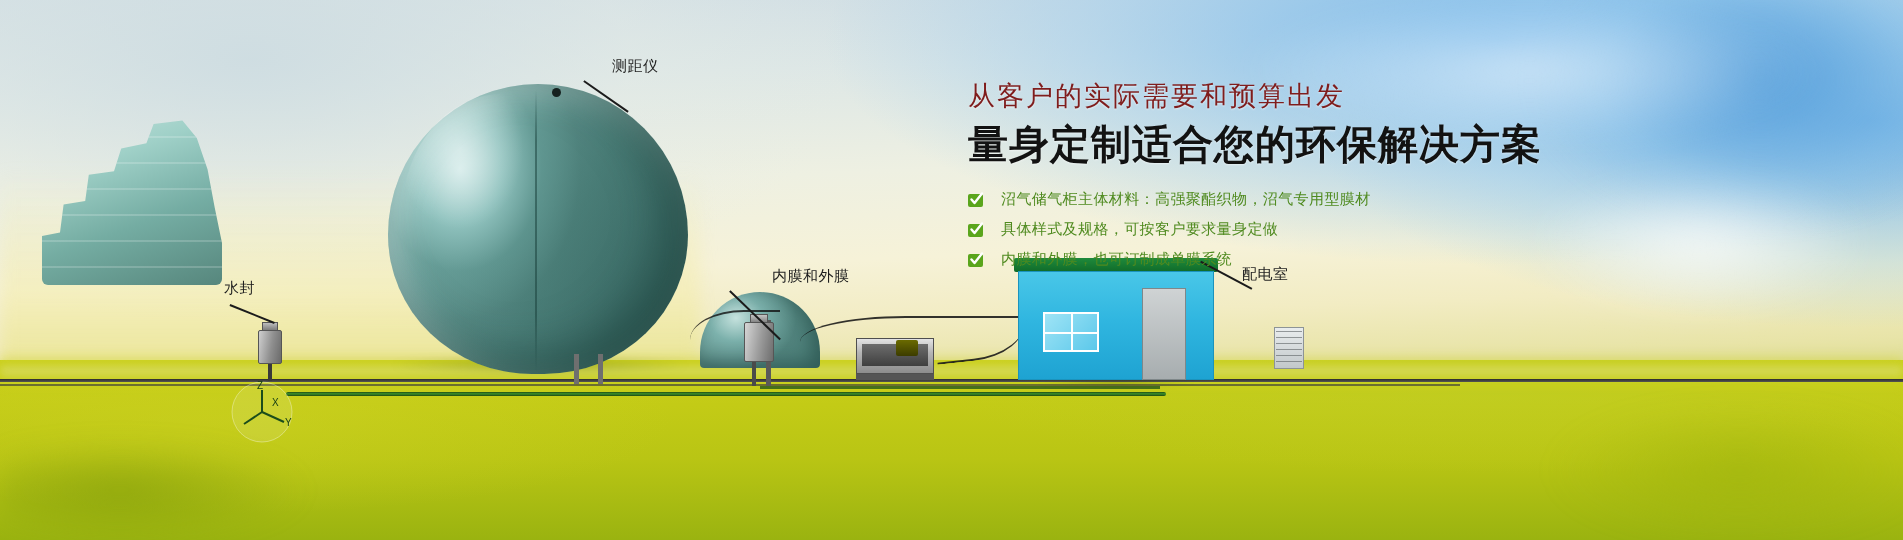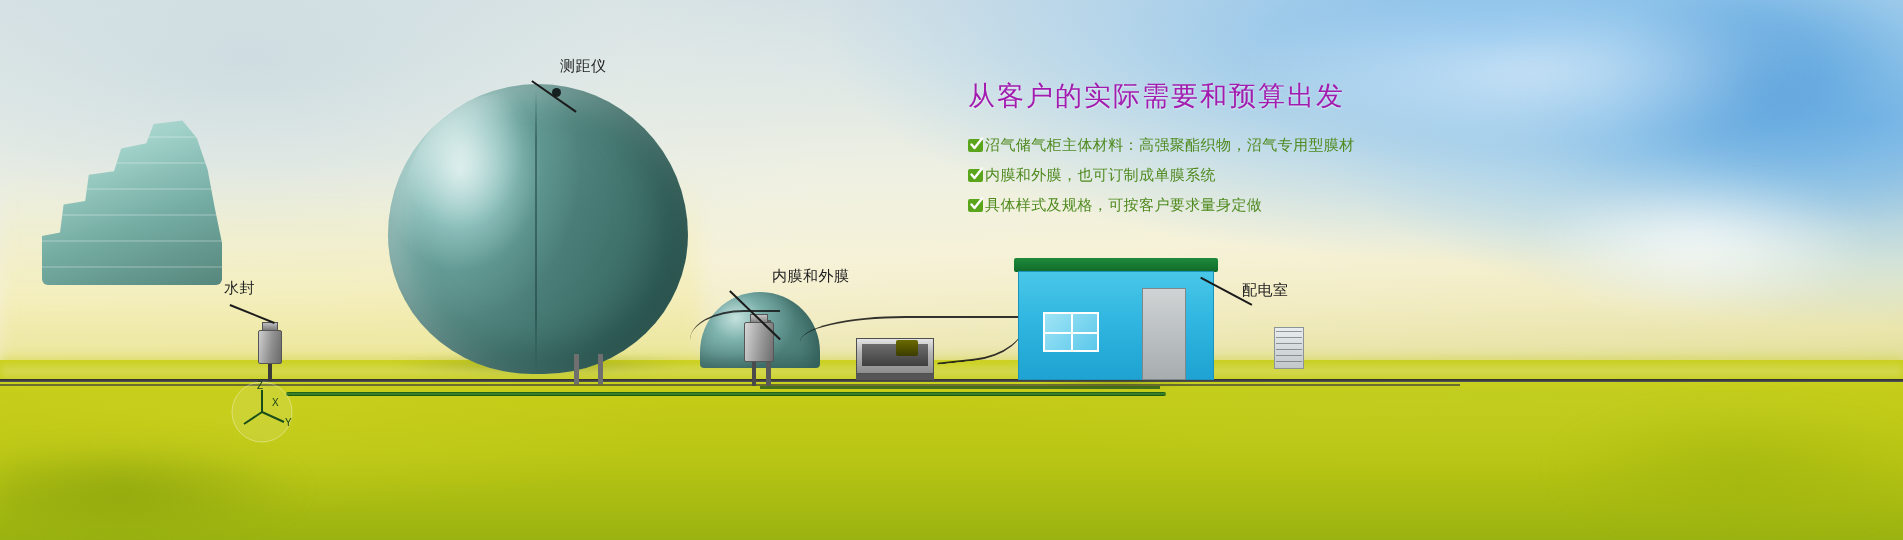--- a/index.html
+++ b/index.html
@@ -253,50 +253,50 @@
     border-top:2px solid #111; border-radius:60% 0 0 0; opacity:.8;
   }
 
   
   .callout { position:absolute; white-space:nowrap; }
   .callout-text {
     font-size:15px; color:#1e1e1e; letter-spacing:.5px; line-height:1;
   }
   .callout-line { position:absolute; background:#1b1b1b; height:1.5px; }
 
-  #co-rangefinder { left:560px; top:58px; }
+  #co-rangefinder { left:612px; top:58px; }
   #co-rangefinder .callout-line { width:54px; left:-28px; top:22px; transform:rotate(35deg); transform-origin:left center; }
 
   #co-waterseal { left:224px; top:280px; }
   #co-waterseal .callout-line { width:48px; left:6px; top:24px; transform:rotate(22deg); transform-origin:left center; }
 
   #co-sensor { left:772px; top:268px; }
   #co-sensor .callout-line { width:70px; left:-42px; top:22px; transform:rotate(44deg); transform-origin:left center; }
 
-  #co-powerroom { left:1242px; top:282px; }
+  #co-powerroom { left:1242px; top:266px; }
   #co-powerroom .callout-line { width:58px; left:-48px; top:22px; transform:rotate(28deg); transform-origin:right center; }
 
   
   .gizmo { position:absolute; left:228px; top:378px; width:70px; height:66px; }
   .gizmo svg { display:block; }
 
   
   .copy { position:absolute; left:968px; top:80px; width:700px; }
   .copy-sub {
-    font-size:27px; color:#a21caf; letter-spacing:2px; line-height:1.25;
+    font-size:27px; color:#7f1d1d; letter-spacing:2px; line-height:1.25;
     font-weight:400; text-shadow:0 1px 2px rgba(255,255,255,0.6);
   }
   .copy-title {
     margin-top:6px;
     font-size:40px; font-weight:bold; color:#121212; letter-spacing:1px;
     line-height:1.2; text-shadow:0 1px 2px rgba(255,255,255,0.5);
   }
   .bullets { margin-top:22px; }
   .bullet {
-    display:flex; align-items:flex-start; gap:0; margin-bottom:12px;
+    display:flex; align-items:flex-end; gap:16px; margin-bottom:12px;
   }
   .check {
     width:17px; height:17px; flex:0 0 17px; position:relative; display:block;
   }
   .check svg { display:block; }
   .bullet-text {
     font-size:15px; color:#4f8a1f; letter-spacing:.4px; line-height:1.2;
   }
 
   
@@ -397,50 +397,51 @@
       <line x1="34" y1="34" x2="56" y2="44" stroke="#1b4d1b" stroke-width="2"></line>
       <line x1="34" y1="34" x2="16" y2="46" stroke="#1b4d1b" stroke-width="2"></line>
       <text x="29" y="11" font-size="10" fill="#143d14" font-family="Liberation Sans, sans-serif">Z</text>
       <text x="57" y="48" font-size="10" fill="#143d14" font-family="Liberation Sans, sans-serif">Y</text>
       <text x="44" y="28" font-size="10" fill="#143d14" font-family="Liberation Sans, sans-serif">X</text>
     </svg>
   </div>
 
   <div class="copy">
     <div class="copy-sub">从客户的实际需要和预算出发</div>
+    <div class="copy-title">量身定制适合您的环保解决方案</div>
 
     <div class="bullets">
 
       <div class="bullet">
         <span class="check">
           <svg width="17" height="17" viewBox="0 0 17 17">
             <path d="M2 3 h11 a2 2 0 0 1 2 2 v9 a2 2 0 0 1 -2 2 h-11 a2 2 0 0 1 -2 -2 v-9 a2 2 0 0 1 2 -2 z" fill="#5aa51c"></path>
             <path d="M3.5 8.5 L6.5 12 L14 2.5" fill="none" stroke="#ffffff" stroke-width="2.4" stroke-linecap="round" stroke-linejoin="round"></path>
           </svg>
         </span>
         <span class="bullet-text">沼气储气柜主体材料：高强聚酯织物，沼气专用型膜材</span>
       </div>
 
       <div class="bullet">
         <span class="check">
           <svg width="17" height="17" viewBox="0 0 17 17">
             <path d="M2 3 h11 a2 2 0 0 1 2 2 v9 a2 2 0 0 1 -2 2 h-11 a2 2 0 0 1 -2 -2 v-9 a2 2 0 0 1 2 -2 z" fill="#5aa51c"></path>
             <path d="M3.5 8.5 L6.5 12 L14 2.5" fill="none" stroke="#ffffff" stroke-width="2.4" stroke-linecap="round" stroke-linejoin="round"></path>
           </svg>
         </span>
-        <span class="bullet-text">内膜和外膜，也可订制成单膜系统</span>
+        <span class="bullet-text">具体样式及规格，可按客户要求量身定做</span>
       </div>
 
       <div class="bullet">
         <span class="check">
           <svg width="17" height="17" viewBox="0 0 17 17">
             <path d="M2 3 h11 a2 2 0 0 1 2 2 v9 a2 2 0 0 1 -2 2 h-11 a2 2 0 0 1 -2 -2 v-9 a2 2 0 0 1 2 -2 z" fill="#5aa51c"></path>
             <path d="M3.5 8.5 L6.5 12 L14 2.5" fill="none" stroke="#ffffff" stroke-width="2.4" stroke-linecap="round" stroke-linejoin="round"></path>
           </svg>
         </span>
-        <span class="bullet-text">具体样式及规格，可按客户要求量身定做</span>
+        <span class="bullet-text">内膜和外膜，也可订制成单膜系统</span>
       </div>
 
     </div>
   </div>
 
 
 </div>
 
 </body></html>

